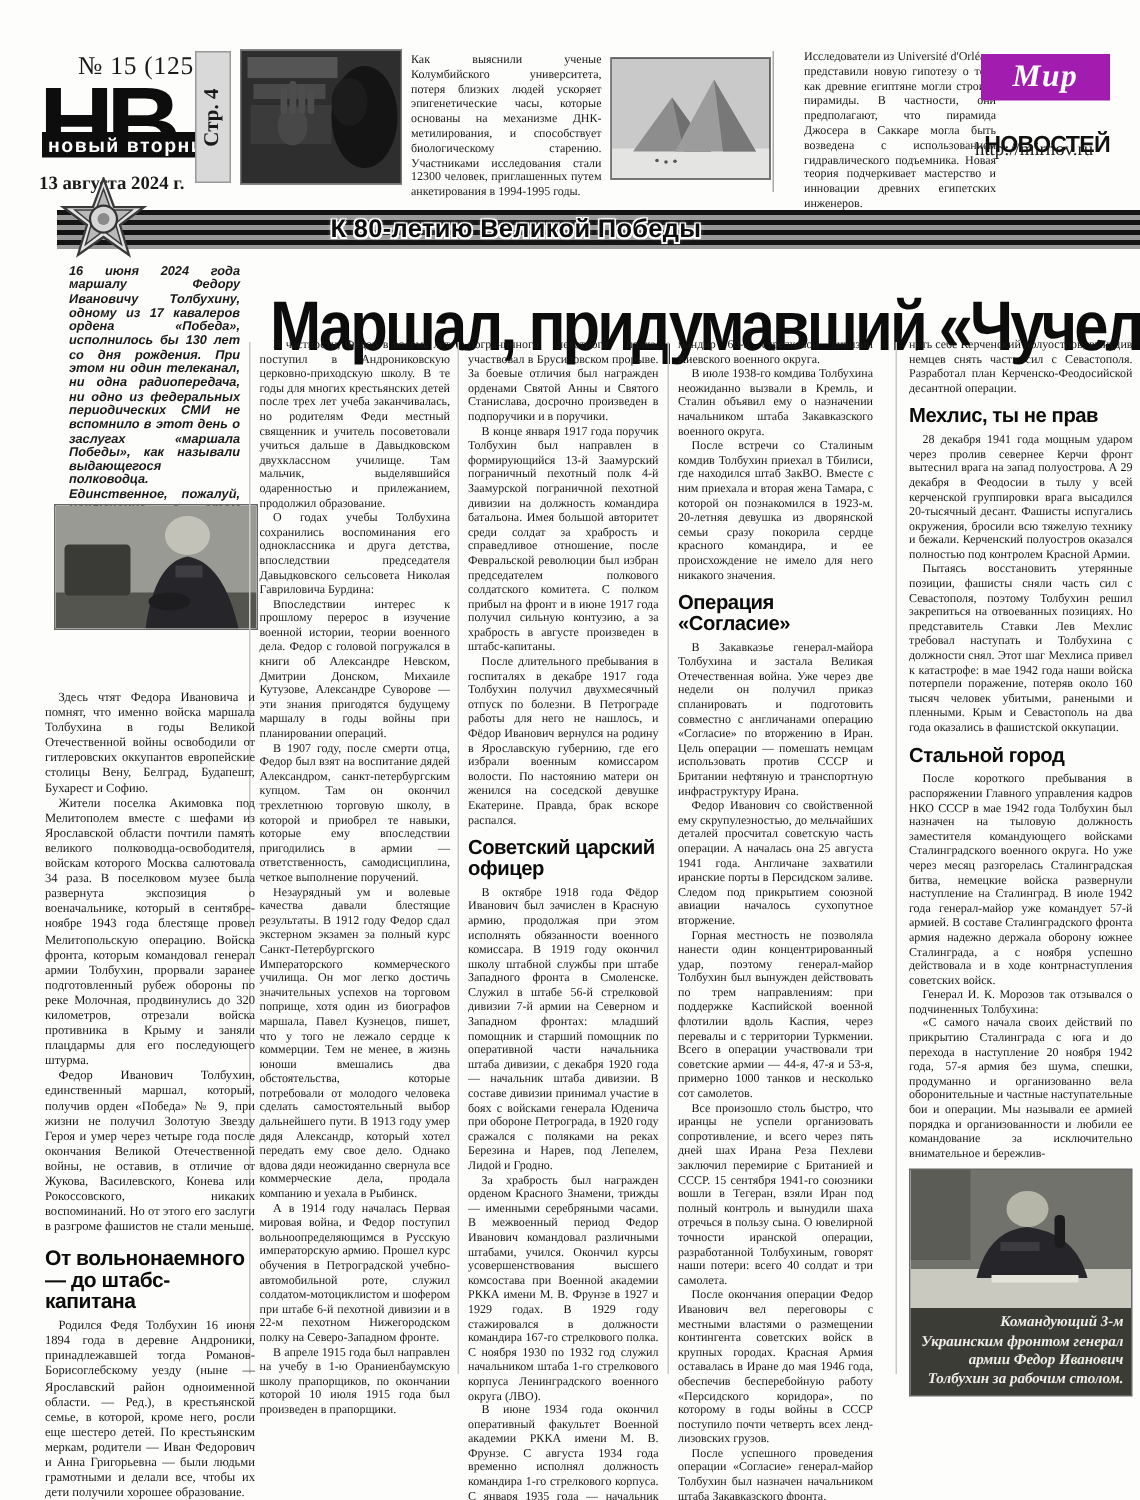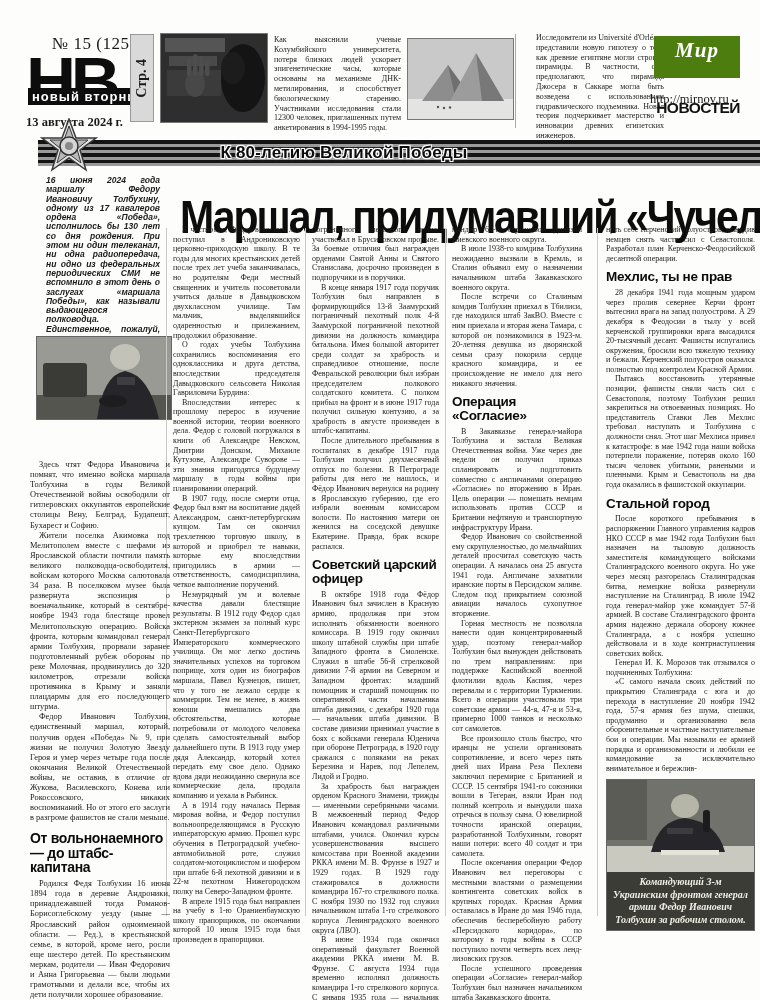--- a/index.html
+++ b/index.html
@@ -19,23 +19,23 @@
         border:1px solid #999;display:flex;align-items:center;justify-content:center;}
   .pagebox span{writing-mode:vertical-rl;transform:rotate(180deg);font-size:14px;font-weight:bold;}
   .hphoto{position:absolute;border:1px solid #777;background:#333;overflow:hidden;}
   #photo-man{left:160px;top:33px;width:106px;height:88px;}
   #photo-pyr{left:407px;top:38px;width:105px;height:80px;}
   .hcap{position:absolute;font-size:8px;line-height:9.8px;text-align:justify;}
   #cap1{left:274px;top:35px;width:127px;height:92px;}
   #cap2{left:520px;top:33px;width:128px;height:96px;margin-left:16px;}
   .vrule-h{position:absolute;width:1px;background:#aaa;}
   .brand{position:absolute;left:654px;top:36px;width:86px;}
-  .brand .mir{background:#4d7c0f;color:#fff;font-family:"Liberation Serif",serif;
+  .brand .mir{background:#a21caf;color:#fff;font-family:"Liberation Serif",serif;
         font-style:italic;font-weight:bold;font-size:21px;text-align:center;
-        padding:2px 0 15px;letter-spacing:1px;}
+        padding:2px 0 4px;letter-spacing:1px;}
   .brand .nov{font-family:"Liberation Sans",sans-serif;font-weight:900;font-size:15.5px;
         letter-spacing:-.5px;color:#111;text-align:right;margin-top:21px;}
   .murl{position:absolute;left:650px;top:92px;font-size:12.5px;}
   
   .ribbon{position:absolute;left:38px;top:140px;width:722px;height:26px;
         background:repeating-linear-gradient(180deg,#141414 0 3.6px,#9a9a9a 3.6px 6.6px);
         display:flex;align-items:center;justify-content:center;}
   .ribbon span{font-family:"Liberation Sans",sans-serif;font-weight:900;font-size:17px;
         color:#0d0d0d;letter-spacing:.2px;margin-right:110px;
         text-shadow:-1px -1px 0 #fff,1px -1px 0 #fff,-1px 1px 0 #fff,1px 1px 0 #fff,0 0 3px #fff;}
@@ -61,21 +61,21 @@
   #col5{left:606px;width:149px;}
   .vrule{position:absolute;top:228px;height:688px;width:1px;background:#c9c9c9;}
   
   .mphoto{position:absolute;left:36px;top:336px;width:134px;border:1px solid #666;}
   .mphoto .img{height:82px;overflow:hidden;}
   .mphoto .cap{background:#80806e;color:#f6f6ee;font-style:italic;font-weight:bold;
         font-size:10.5px;line-height:13px;text-align:center;padding:5px 2px;}
   .bphoto{margin-top:6px;border:1px solid #666;}
   .bphoto .img{height:92px;overflow:hidden;}
   .bphoto .cap{background:#3c3c36;color:#efefe6;font-style:italic;font-weight:bold;
-        font-size:10px;line-height:12.5px;text-align:center;padding:4px 5px;}
+        font-size:10px;line-height:12.5px;text-align:right;padding:4px 5px;}
   svg{display:block;}
 </style>
 </head>
 <body>
 
 <div id="page">
 
   <div class="issue">№ 15 (1255)</div>
   <div class="nvlogo">
     <div class="nv">НВ</div>

